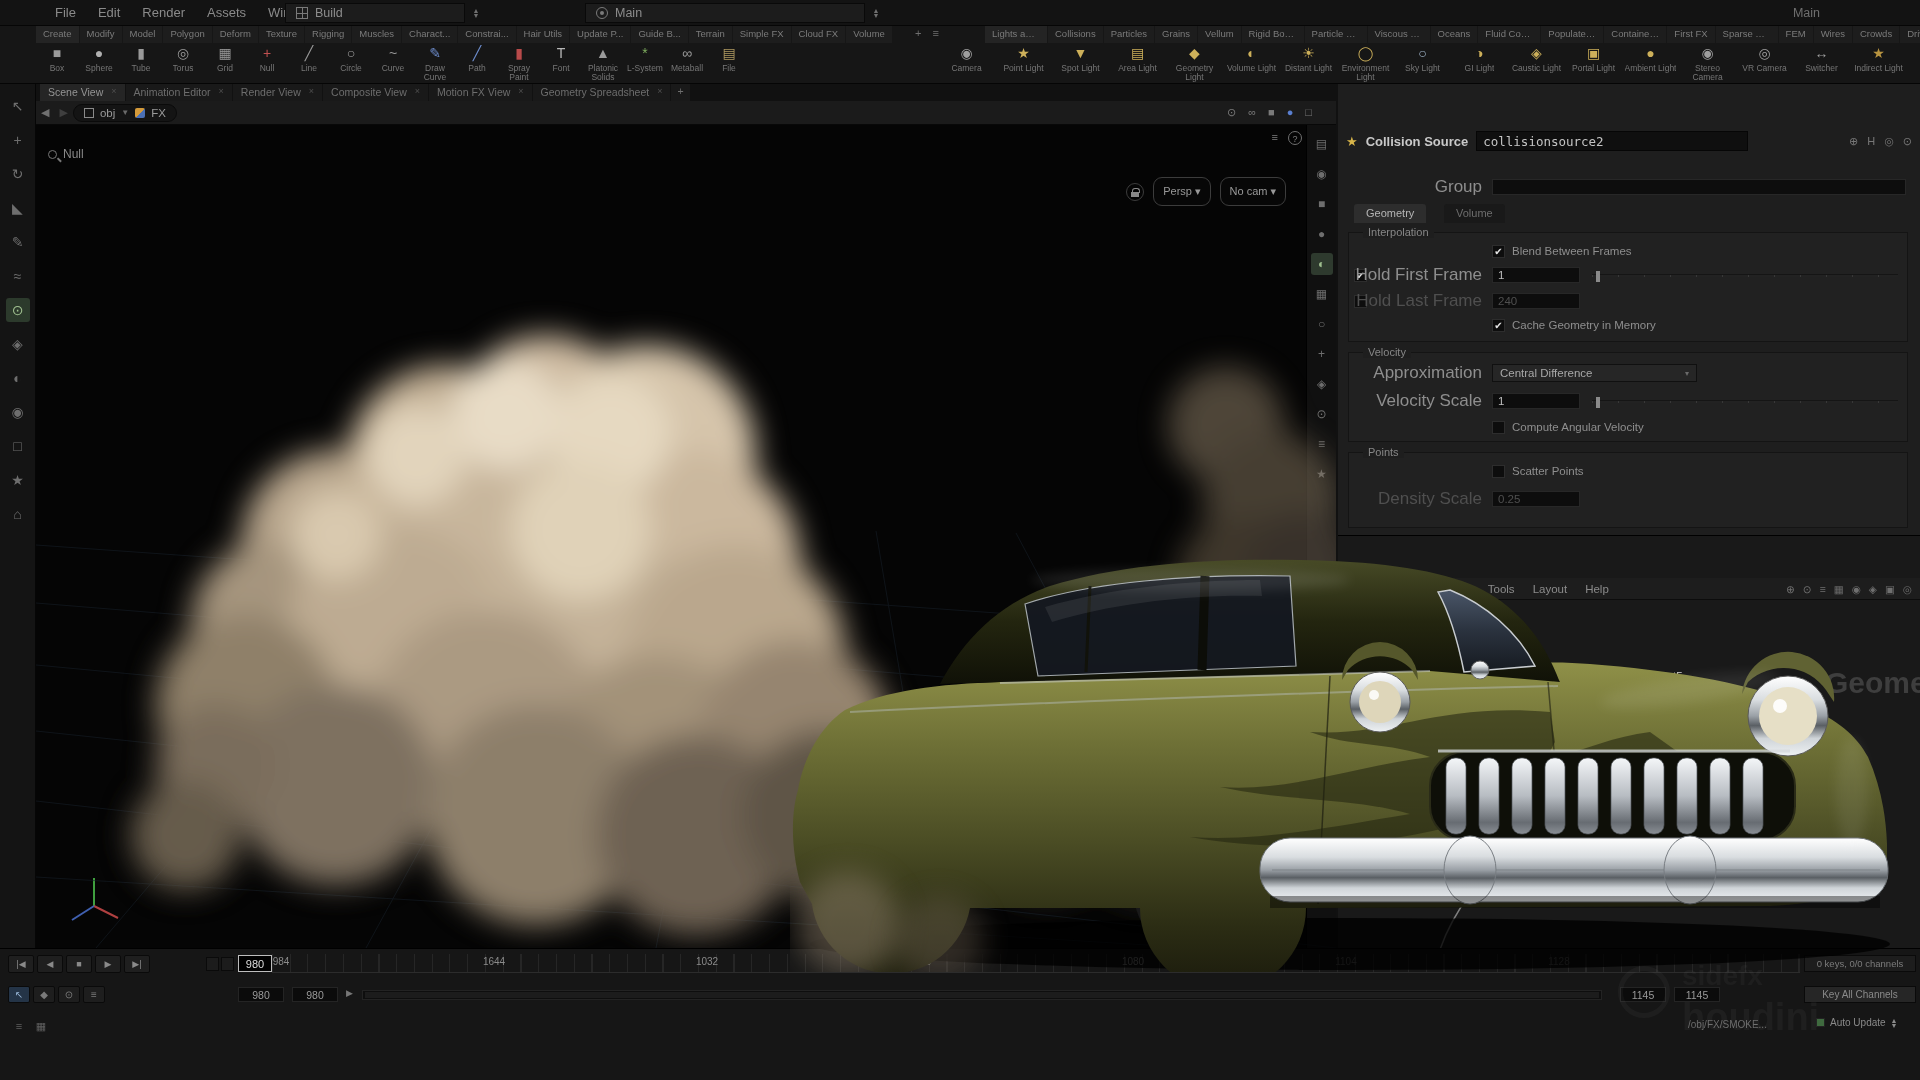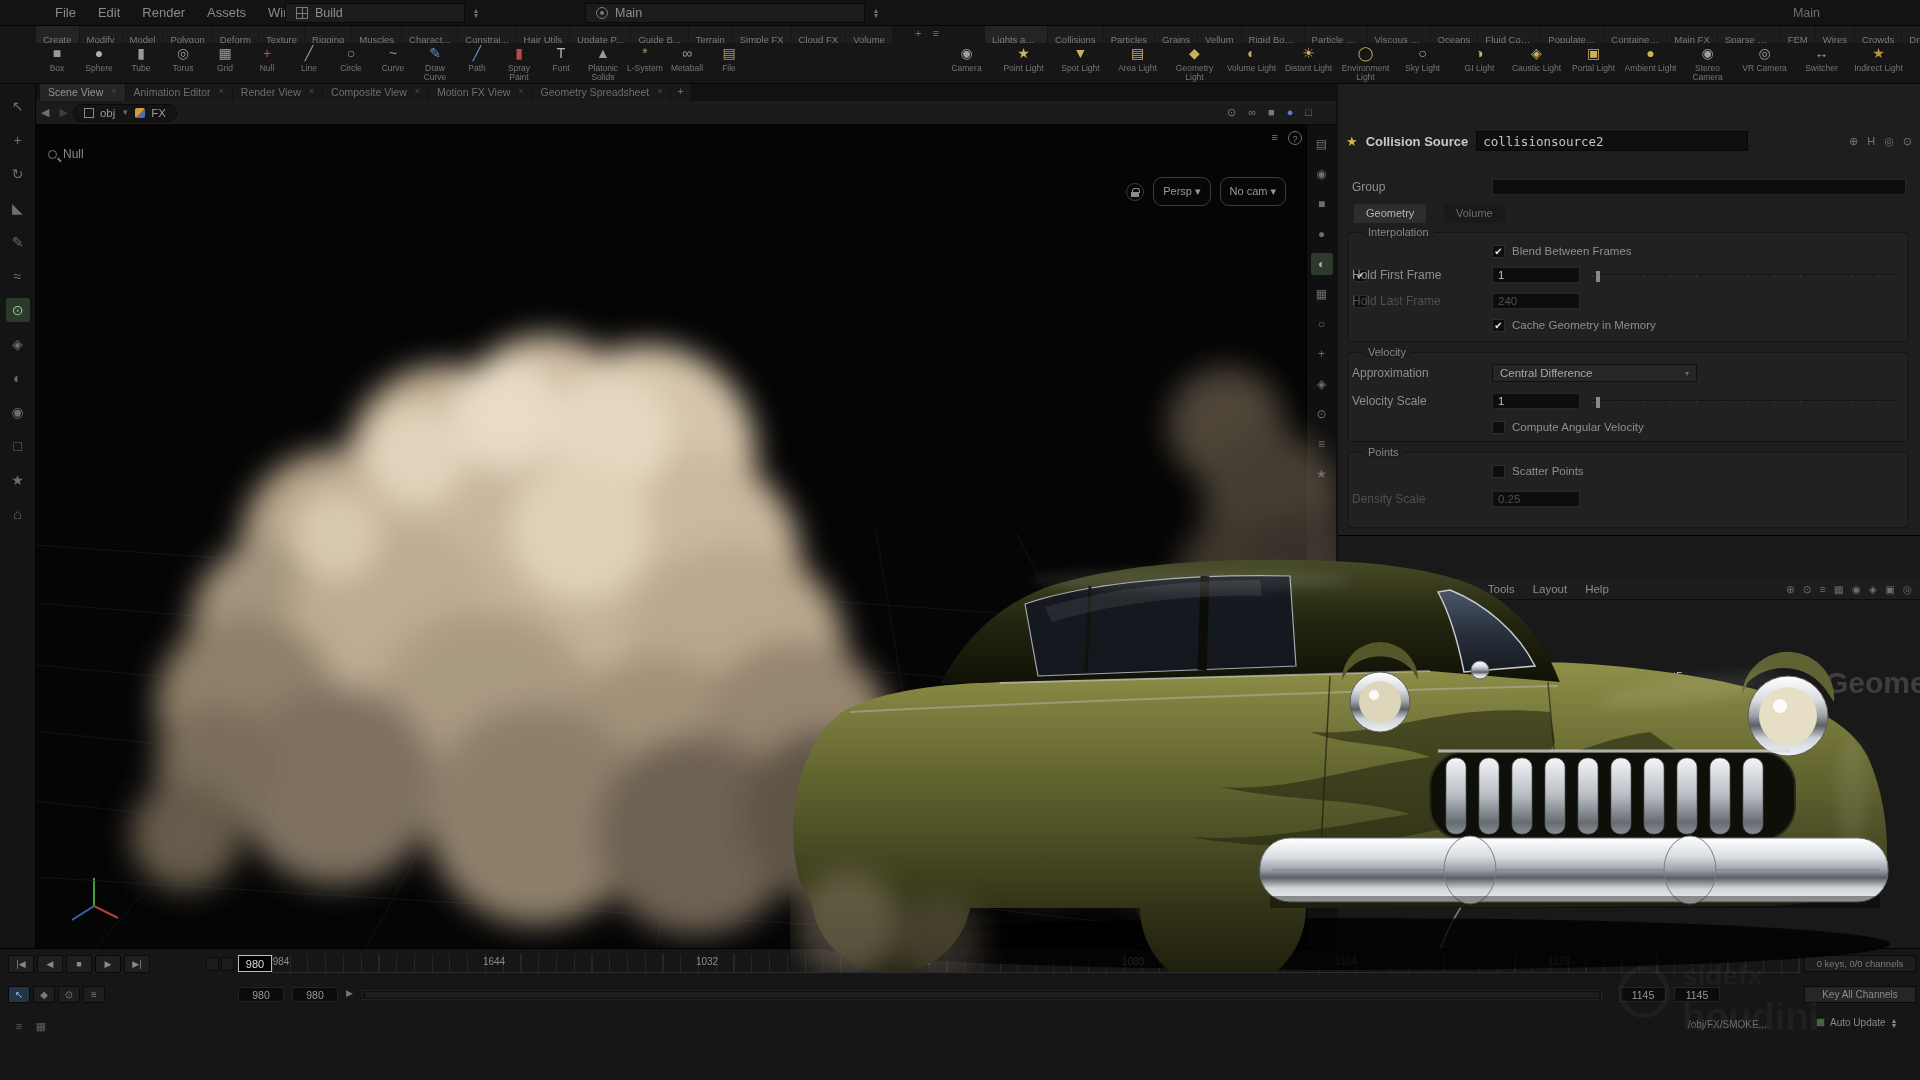--- a/index.html
+++ b/index.html
@@ -25,21 +25,21 @@
   .dicon.round:after { content:""; position:absolute; left:3px; top:3px; width:4px; height:4px;
     background:#7a7a7a; border-radius:50%; }
   #menubar-right { position:absolute; right:100px; color:#6f6f6f; font-size:12.5px; }
 
   
   #shelf { position:absolute; left:0; top:26px; width:1920px; height:58px; background:#161616;
     border-bottom:1px solid #050505; }
   .tabrow { position:absolute; top:0; height:17px; display:flex; gap:1px; }
   #shelf-tabs-left { left:36px; }
   #shelf-tabs-right { left:985px; }
-  .shelf-tab { background:#1d1d1d; color:#7b7b7b; font-size:9.5px; padding:8px 7px 0 7px;
+  .shelf-tab { background:#1d1d1d; color:#7b7b7b; font-size:9.5px; padding:2px 7px 0 7px;
     white-space:nowrap; overflow:hidden; text-overflow:ellipsis; max-width:62px; height:17px; }
   #shelf-tab-plus { position:absolute; left:915px; top:1px; color:#6f6f6f; font-size:11px; letter-spacing:4px; }
   .toolrow { position:absolute; top:18px; height:40px; display:flex; }
   #shelf-tools-left { left:36px; }
   #shelf-tools-right { left:938px; }
   .tool { width:42px; display:flex; flex-direction:column; align-items:center; }
   #shelf-tools-right .tool { width:57px; }
   .tglyph { height:18px; font-size:14px; line-height:18px; }
   .tlabel { font-size:8.5px; color:#767676; text-align:center; line-height:1.05; margin-top:2px;
     max-height:18px; overflow:hidden; }
@@ -100,21 +100,21 @@
   #param-pane { position:absolute; left:1338px; top:84px; width:582px; height:451px; background:#1e1e1e; }
   #param-tabs { left:1338px; top:84px; }
   #param-path { left:1338px; top:101px; width:582px; }
   #param-header { position:absolute; left:8px; top:44px; width:566px; height:26px; display:flex;
     align-items:center; gap:8px; }
   #ptype { color:#c9c9c9; font-size:13px; font-weight:bold; white-space:nowrap; }
   #pname { background:#0f0f0f;border:1px solid #060606; color:#c4c4c4; height:20px; width:272px;
     font-family:"DejaVu Sans Mono", monospace; font-size:12.5px; padding:2px 6px; }
   #param-header .hicons { margin-left:auto; display:flex; gap:9px; color:#777; font-size:11px; }
   .prow { position:absolute; height:18px; display:flex; align-items:center; font-size:11.5px; }
-  .plabel { position:absolute; width:130px; text-align:left; color:#8e8e8e; font-size:12px; }
+  .plabel { position:absolute; width:130px; text-align:right; color:#8e8e8e; font-size:17px; }
   .plabel.dim, .pfield.dim { color:#4f4f4f; }
   .chk { width:13px; height:13px; background:#0d0d0d; border:1px solid #2d2d2d; text-align:center;
     line-height:12px; font-size:10px; color:#e5e5e5; }
   .pfield { background:#0d0d0d; border:1px solid #272727; color:#bdbdbd; height:16px; width:88px;
     font-size:11.5px; padding:1px 5px; }
   .pslider { height:3px; background:repeating-linear-gradient(90deg,#383838 0 1px,#222 1px 26px);
     border-top:1px solid #151515; position:relative; }
   .phandle { position:absolute; left:4px; top:-4px; width:4px; height:11px; background:#8a8a8a; }
   .pdrop { background:#262626; border:1px solid #101010; color:#a8a8a8; font-size:11.5px; height:18px;
     width:205px; display:flex; align-items:center; padding:0 7px; justify-content:space-between; }
@@ -236,21 +236,21 @@
         <span class="shelf-tab">Particles</span>
         <span class="shelf-tab">Grains</span>
         <span class="shelf-tab">Vellum</span>
         <span class="shelf-tab">Rigid Bodies</span>
         <span class="shelf-tab">Particle Fl...</span>
         <span class="shelf-tab">Viscous Fl...</span>
         <span class="shelf-tab">Oceans</span>
         <span class="shelf-tab">Fluid Con...</span>
         <span class="shelf-tab">Populate C...</span>
         <span class="shelf-tab">Container...</span>
-        <span class="shelf-tab">Main FX</span>
+        <span class="shelf-tab">First FX</span>
         <span class="shelf-tab">Sparse Pyr...</span>
         <span class="shelf-tab">FEM</span>
         <span class="shelf-tab">Wires</span>
         <span class="shelf-tab">Crowds</span>
         <span class="shelf-tab">Drive Sim...</span>
       </div>
     <div id="shelf-tools-left" class="toolrow">
         <div class="tool">
           <span class="tglyph" style="color: rgb(154, 154, 154);">■</span>
           <span class="tlabel">Box</span>

